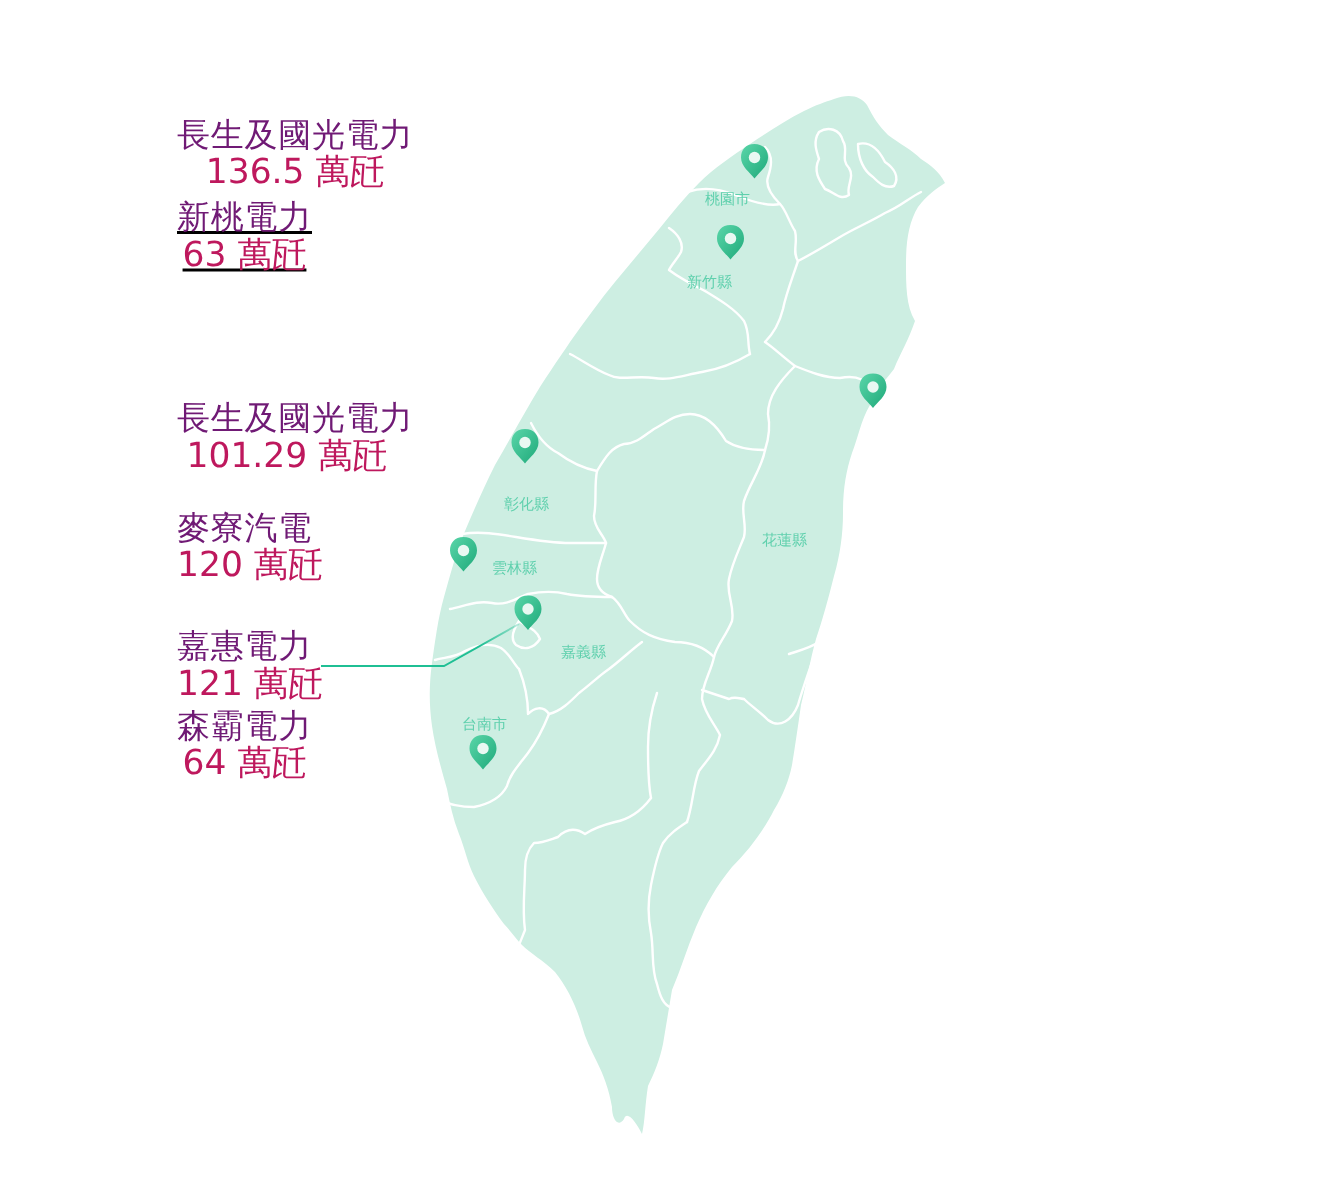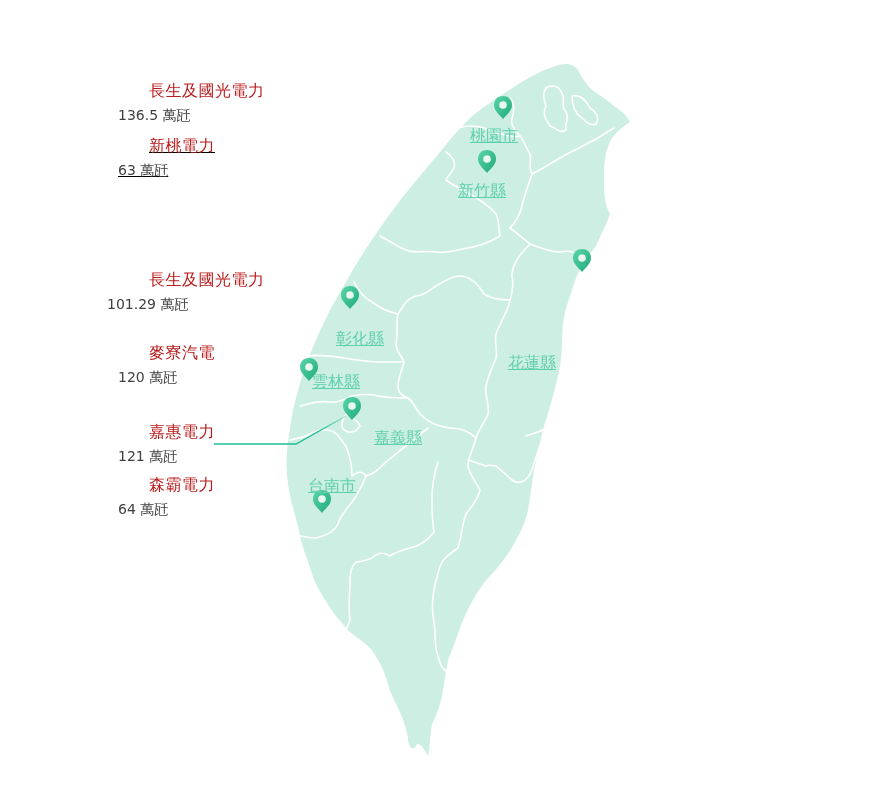--- a/index.html
+++ b/index.html
@@ -1,22 +1,22 @@
 <!DOCTYPE html>
 <html><head>
 <meta charset="utf-8">
 <style>
   html, body { margin:0; padding:0; background:#ffffff; }
   body { width:880px; height:790px; position:relative; overflow:hidden;
          font-family:"DejaVu Sans","Liberation Sans",sans-serif; }
   #map { position:absolute; left:0; top:0; width:880px; height:790px; }
   .plant { position:absolute; }
-  .plant .name { display:block; font-size:16px; color:#b91c1c; line-height:24px; letter-spacing:0.5px; white-space:nowrap;margin-left:31px; }
-  .plant .cap { display:block; font-size:14px; color:#404040; line-height:24px; white-space:nowrap; }
-  .region { position:absolute; font-size:16px; color:#5fd0ad; white-space:nowrap;text-decoration:underline; }
+  .plant .name { display:block; font-size:22px; color:#701a75; line-height:24px; letter-spacing:0.5px; white-space:nowrap; }
+  .plant .cap { display:block; font-size:23px; color:#be185d; line-height:24px; white-space:nowrap;text-align:center; }
+  .region { position:absolute; font-size:10px; color:#5fd0ad; white-space:nowrap; }
 </style>
 </head>
 <body>
 
 <svg id="map" viewBox="0 0 880 790" xmlns="http://www.w3.org/2000/svg">
   <defs>
     <linearGradient id="pinGrad" x1="0" y1="0" x2="1" y2="1">
       <stop offset="0" stop-color="#5ad6a9"></stop>
       <stop offset="1" stop-color="#1fa97a"></stop>
     </linearGradient>
@@ -124,21 +124,21 @@
     <g transform="translate(322,500)">
       <path d="M0,-10 C6,-10 9,-6 9,-1 C9,5 3,9 0,13 C-3,9 -9,5 -9,-1 C-9,-6 -6,-10 0,-10 Z" fill="url(#pinGrad)"></path>
       <circle cx="0" cy="-1" r="3.8" fill="#e9f8f2"></circle>
     </g>
   </g>
 </svg>
 
 <div class="region" style="left:470px;top:126px;">桃園市</div>
 <div class="region" style="left:458px;top:181px;">新竹縣</div>
 <div class="region" style="left:336px;top:329px;">彰化縣</div>
-<div class="region" style="left:312px;top:372px;">雲林縣</div>
+<div class="region" style="left:328px;top:372px;">雲林縣</div>
 <div class="region" style="left:508px;top:353px;">花蓮縣</div>
 <div class="region" style="left:374px;top:428px;">嘉義縣</div>
 <div class="region" style="left:308px;top:476px;">台南市</div>
 
 <div class="plant" style="left:118px;top:79px;">
   <span class="name">長生及國光電力</span>
   <span class="cap">136.5 萬瓩</span>
 </div>
 <div class="plant" style="left:118px;top:134px;text-decoration:underline;">
   <span class="name">新桃電力</span>

